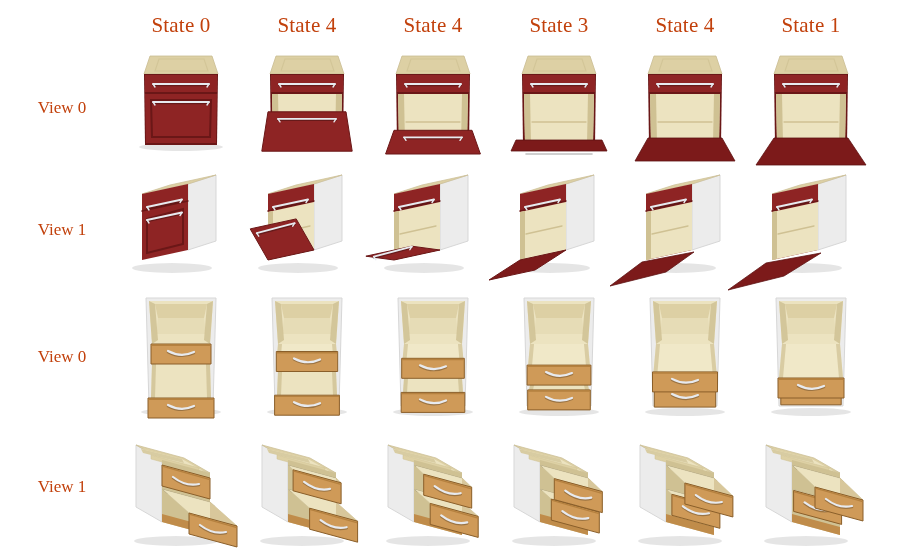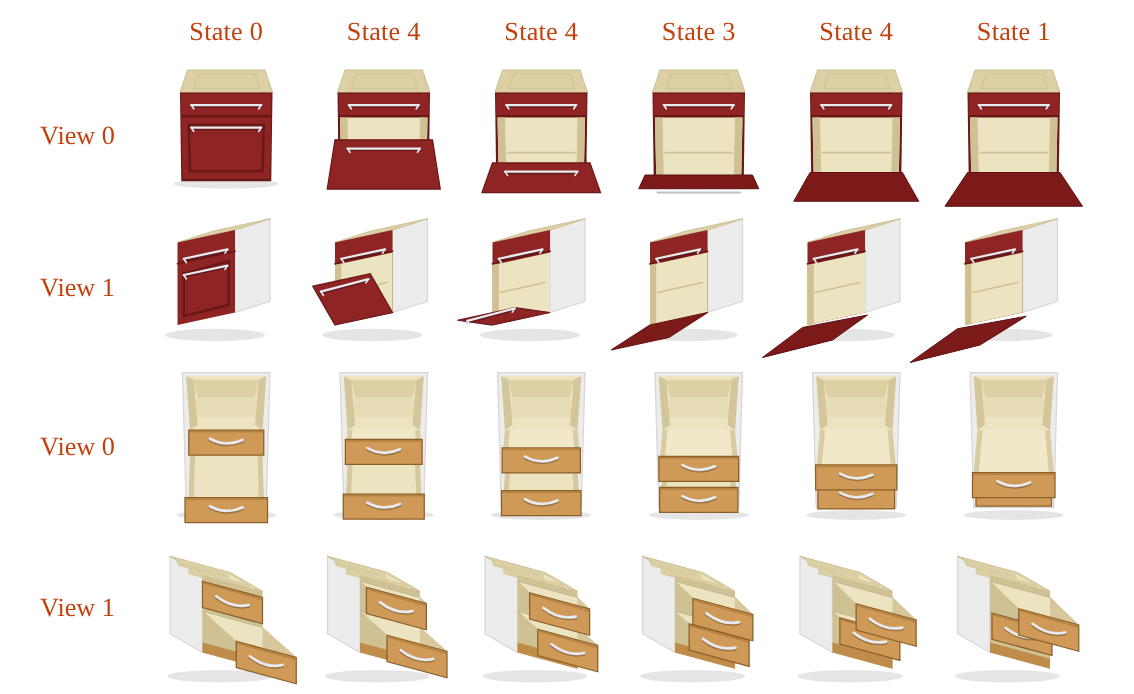--- a/index.html
+++ b/index.html
@@ -1,21 +1,21 @@
 <!DOCTYPE html>
 <html><head>
 <meta charset="utf-8">
 <style>
   html,body{margin:0;padding:0;background:#ffffff;}
   .figure{width:907px;height:555px;background:#ffffff;position:relative;overflow:hidden;
           font-family:"Liberation Serif","DejaVu Serif",serif;color:#c2410c;}
   .grid{display:grid;grid-template-columns:112px repeat(6,126px);
         grid-template-rows:46px 120px 124px 130px 129px;padding-top:2px;padding-left:6px;}
   .col-header{display:flex;align-items:center;justify-content:center;font-size:21px;letter-spacing:.2px;}
-  .row-label{display:flex;align-items:center;justify-content:center;font-size:21px;}
+  .row-label{display:flex;align-items:center;justify-content:center;font-size:17px;}
   .cell{display:flex;align-items:flex-start;justify-content:center;}
   .cell svg{overflow:visible;display:block;}
   .corner{}
 </style>
 </head>
 <body>
 
 <div class="figure">
   <div class="grid">
     <div class="corner"></div>

